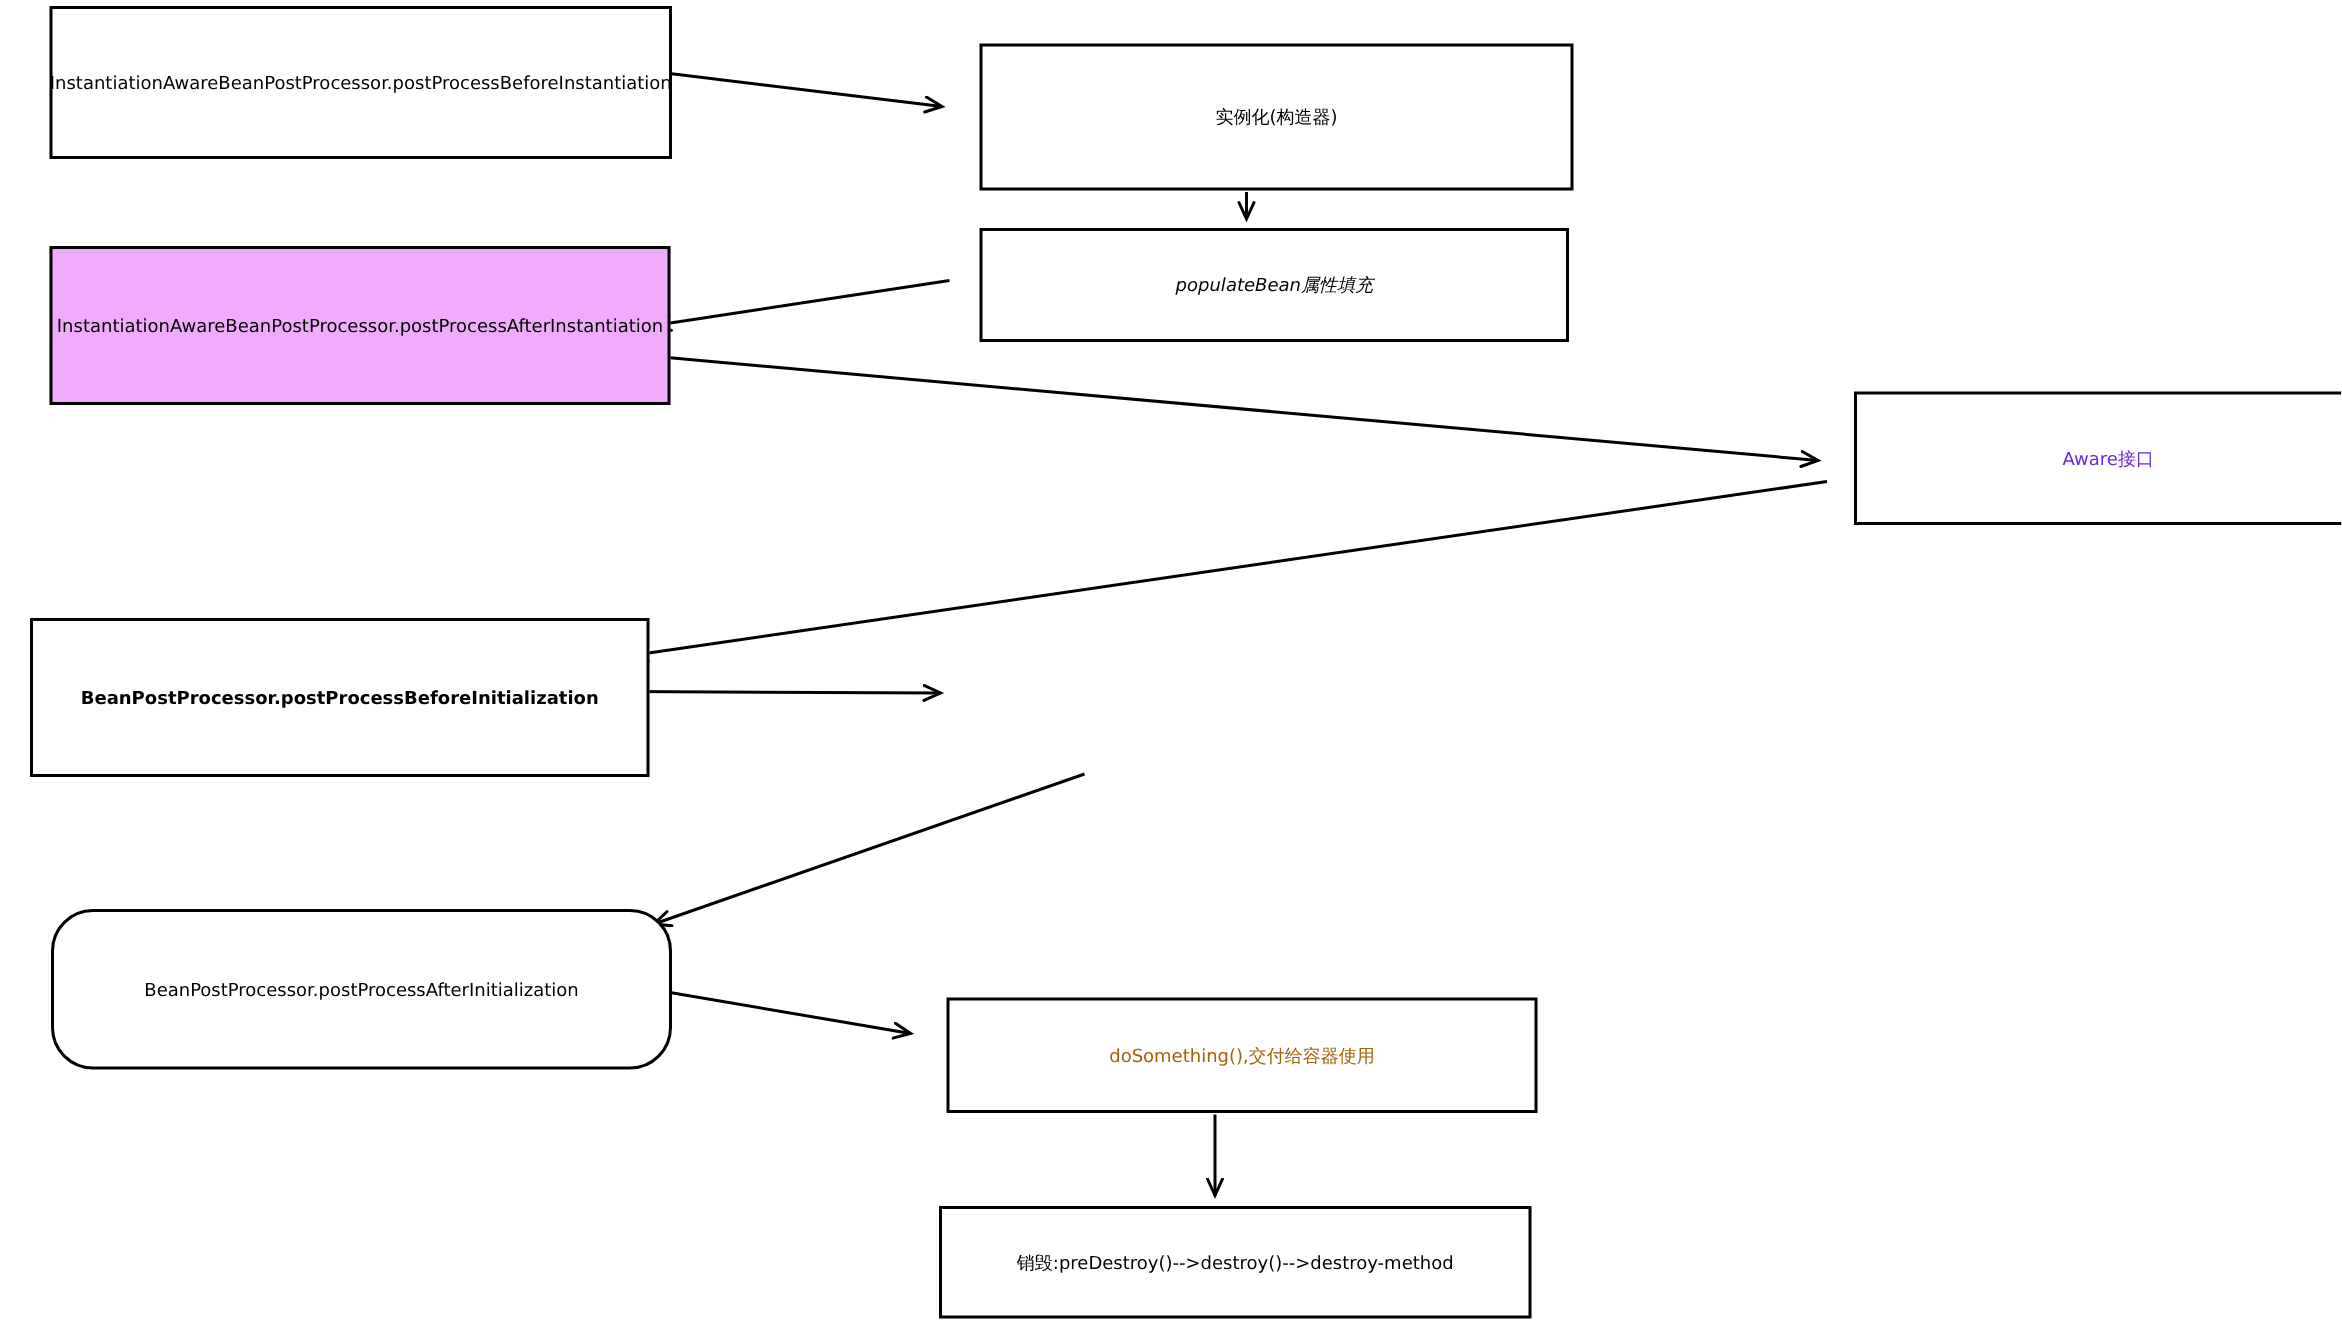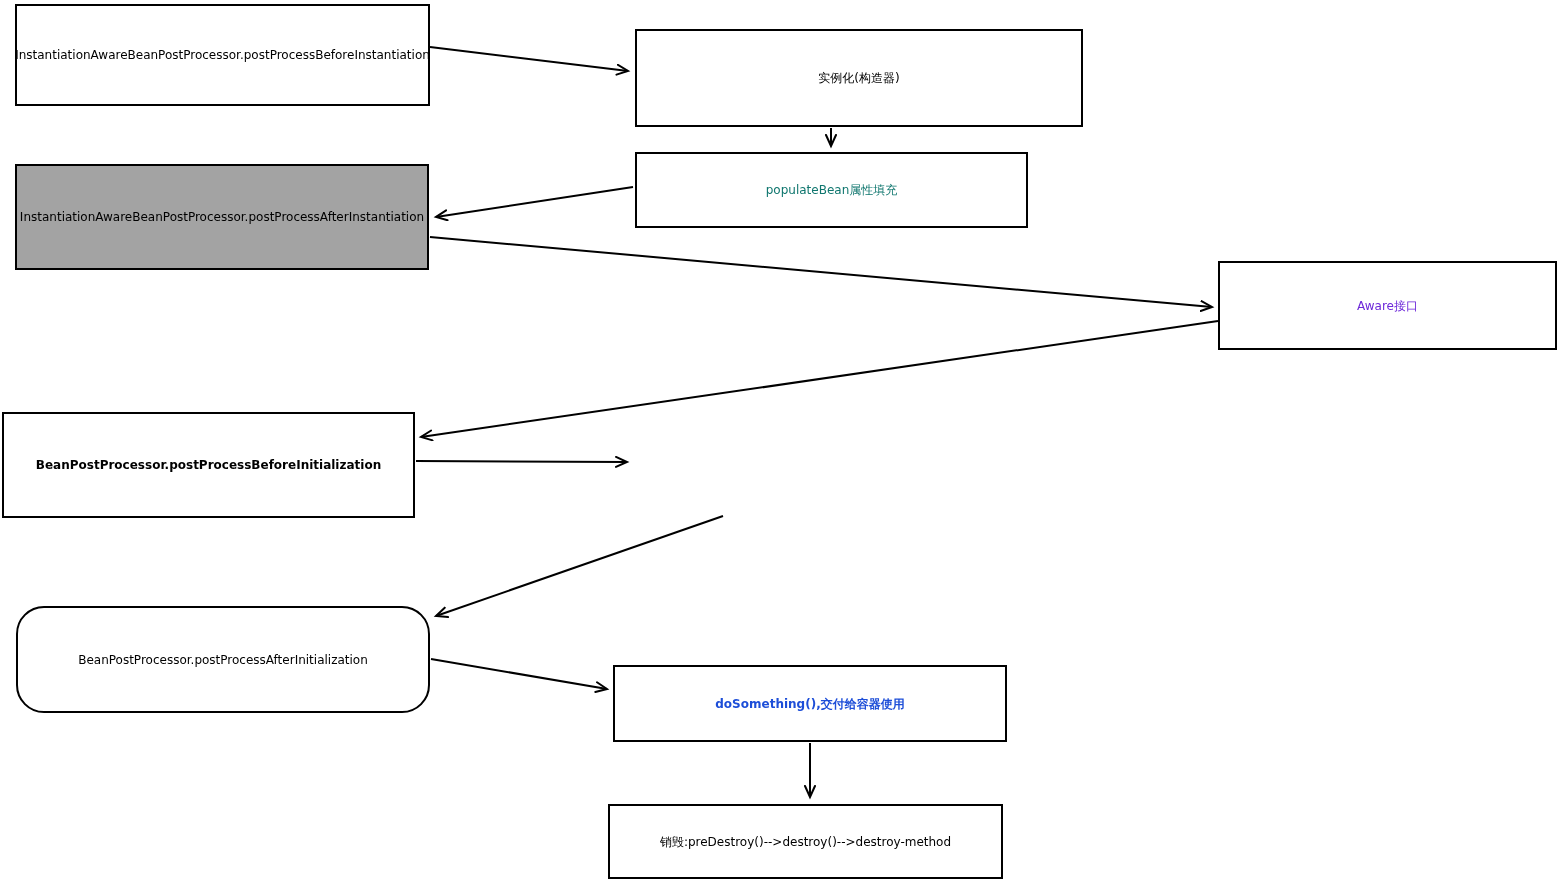--- a/index.html
+++ b/index.html
@@ -26,20 +26,21 @@
   }
   .node {
     position: absolute;
     box-sizing: border-box;
     border: 2px solid #000000;
     background: #ffffff;
     display: flex;
     align-items: center;
     justify-content: center;
     text-align: center;
+    margin-left: 18px;
   }
   .node-label {
     display: block;
     font-size: 12px;
     line-height: 16px;
     color: #000000;
     white-space: nowrap;
     letter-spacing: 0px;
   }
 </style>
@@ -59,37 +60,37 @@
       <line x1="430" y1="237" x2="1212" y2="307" stroke="#000000" stroke-width="2" marker-end="url(#arrowhead)"></line>
       <line x1="1218" y1="321" x2="421" y2="437" stroke="#000000" stroke-width="2" marker-end="url(#arrowhead)"></line>
       <line x1="416" y1="461" x2="627" y2="462" stroke="#000000" stroke-width="2" marker-end="url(#arrowhead)"></line>
       <line x1="723" y1="516" x2="436" y2="616" stroke="#000000" stroke-width="2" marker-end="url(#arrowhead)"></line>
       <line x1="431" y1="659" x2="607" y2="689" stroke="#000000" stroke-width="2" marker-end="url(#arrowhead)"></line>
       <line x1="810" y1="743" x2="810" y2="797" stroke="#000000" stroke-width="2" marker-end="url(#arrowhead)"></line>
     </svg>
 <div class="node" style="left: 15px; top: 4px; width: 415px; height: 102px; border-color: rgb(0, 0, 0); background: rgb(255, 255, 255);">
       <span class="node-label" style="color: rgb(0, 0, 0);">InstantiationAwareBeanPostProcessor.postProcessBeforeInstantiation</span>
     </div>
-    <div class="node" style="left: 635px; top: 29px; width: 448px; height: 98px; border-color: rgb(0, 0, 0); background: rgb(255, 255, 255);">
+    <div class="node" style="left: 635px; top: 29px; width: 396px; height: 98px; border-color: rgb(0, 0, 0); background: rgb(255, 255, 255);">
       <span class="node-label" style="color: rgb(0, 0, 0);">实例化(构造器)</span>
     </div>
     <div class="node" style="left: 635px; top: 152px; width: 393px; height: 76px; border-color: rgb(0, 0, 0); background: rgb(255, 255, 255);">
-      <span class="node-label" style="color: #0f766e;">populateBean属性填充</span>
+      <span class="node-label" style="color: #000000; font-style: italic;">populateBean属性填充</span>
     </div>
-    <div class="node" style="left: 15px; top: 164px; width: 414px; height: 106px; border-color: rgb(0, 0, 0); background: #a3a3a3;">
+    <div class="node" style="left: 15px; top: 164px; width: 414px; height: 106px; border-color: rgb(0, 0, 0); background: #f0abfc;">
       <span class="node-label" style="color: rgb(0, 0, 0);">InstantiationAwareBeanPostProcessor.postProcessAfterInstantiation</span>
     </div>
     <div class="node" style="left: 1218px; top: 261px; width: 339px; height: 89px; border-color: rgb(0, 0, 0); background: rgb(255, 255, 255);">
       <span class="node-label" style="color: #6d28d9;">Aware接口</span>
     </div>
     <div class="node" style="left: 2px; top: 412px; width: 413px; height: 106px; border-color: rgb(0, 0, 0); background: rgb(255, 255, 255); font-weight: bold;">
       <span class="node-label" style="color: rgb(0, 0, 0);">BeanPostProcessor.postProcessBeforeInitialization</span>
     </div>
     <div class="node" style="left: 16px; top: 606px; width: 414px; height: 107px; border-color: rgb(0, 0, 0); background: rgb(255, 255, 255); border-radius: 28px;">
       <span class="node-label" style="color: rgb(0, 0, 0);">BeanPostProcessor.postProcessAfterInitialization</span>
     </div>
     <div class="node" style="left: 613px; top: 665px; width: 394px; height: 77px; border-color: rgb(0, 0, 0); background: rgb(255, 255, 255);">
-      <span class="node-label" style="color: #1d4ed8; font-weight: bold;">doSomething(),交付给容器使用</span>
+      <span class="node-label" style="color: #a16207;">doSomething(),交付给容器使用</span>
     </div>
     <div class="node" style="left: 608px; top: 804px; width: 395px; height: 75px; border-color: rgb(0, 0, 0); background: rgb(255, 255, 255);">
       <span class="node-label" style="color: rgb(0, 0, 0);">销毁:preDestroy()--&gt;destroy()--&gt;destroy-method</span>
     </div>
   </div>
 
 </body></html>

